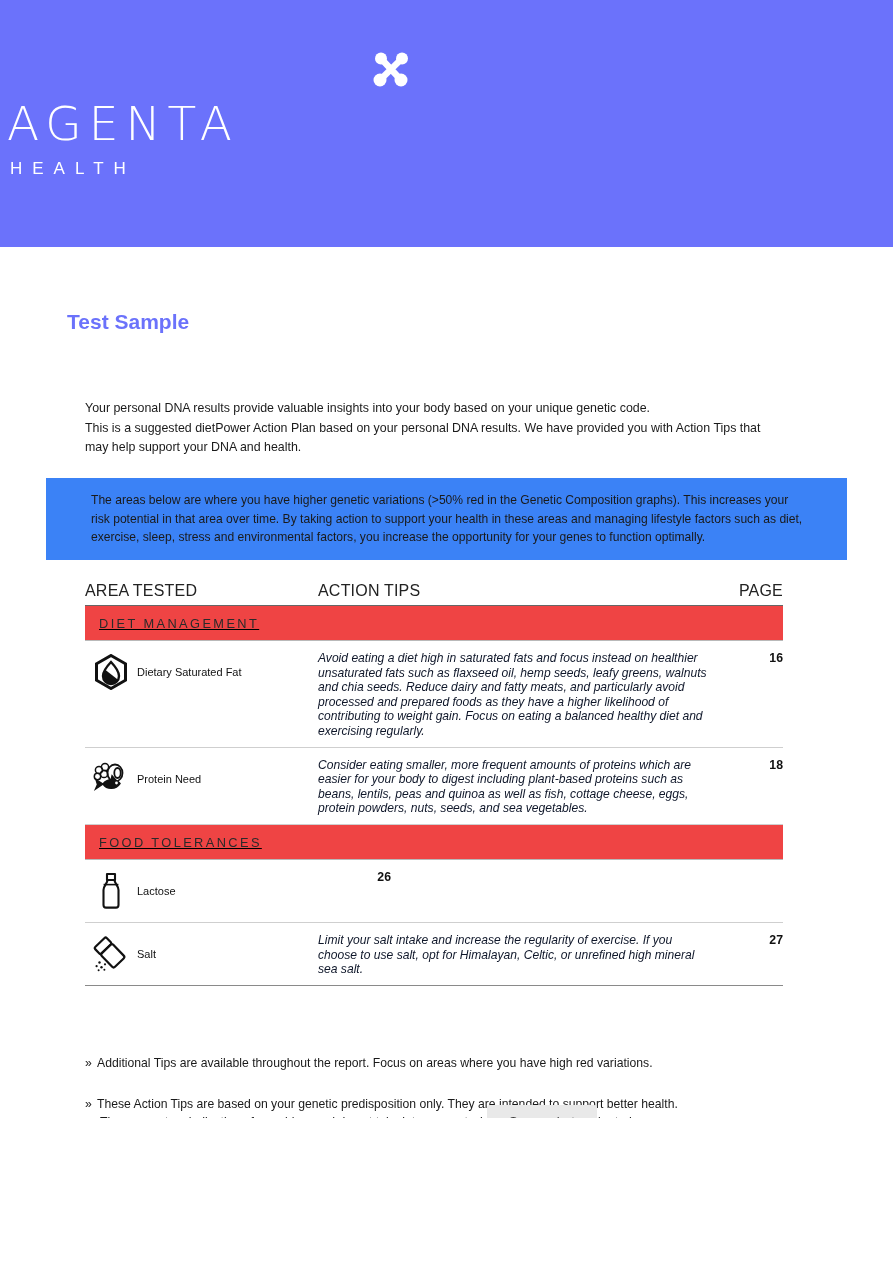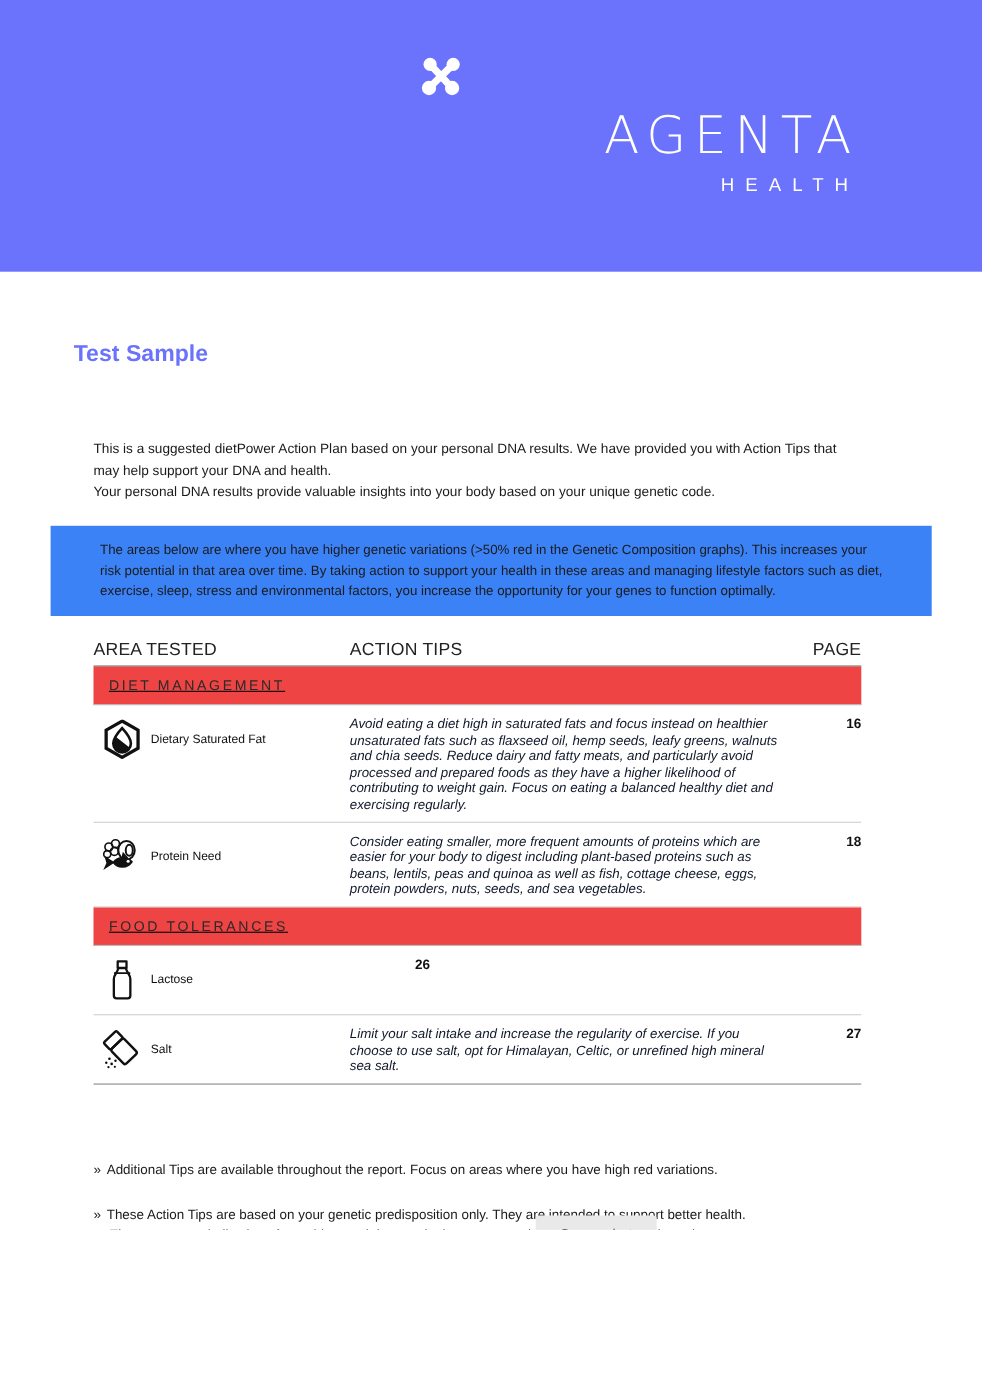--- a/index.html
+++ b/index.html
@@ -24,22 +24,21 @@
     position: absolute;
     top: 0; left: 0;
     width: 893px;
     height: 247px;
     background: #6b72fb;
   }
   .logo-wrap {
     position: absolute;
     top: 50px; left: 0;
     width: 781px;
-    text-align: right;
-    padding-left: 21px;
+    text-align: left;
   }
   .logo-mark {
     display: block;
     margin: 0 auto 8px auto;
     width: 42px;
     height: 42px;
   }
   .logo-word {
     font-size: 47px;
     letter-spacing: 7px;
@@ -233,22 +232,22 @@
         <path d="M11 8.5 L31 30 M32 8.5 L10 30" stroke="#ffffff" stroke-width="6.5" stroke-linecap="round"></path>
       </svg>
       <div class="logo-word">AGENTA</div>
       <div class="logo-sub">HEALTH</div>
     </div>
   </div>
 
   <h1 class="doc-title">Test Sample</h1>
 
   <div class="intro">
+    <div>Your personal DNA results provide valuable insights into your body based on your unique genetic code.</div>
     <div>This is a suggested dietPower Action Plan based on your personal DNA results. We have provided you with Action Tips that may help support your DNA and health.</div>
-    <div>Your personal DNA results provide valuable insights into your body based on your unique genetic code.</div>
   </div>
 
   <div class="notice">
     <p>The areas below are where you have higher genetic variations (&gt;50% red in the Genetic Composition graphs). This increases your risk potential in that area over time. By taking action to support your health in these areas and managing lifestyle factors such as diet, exercise, sleep, stress and environmental factors, you increase the opportunity for your genes to function optimally.</p>
   </div>
 
   <div class="tbl">
 
     <div class="tbl-head">
       <span class="col-area">AREA TESTED</span>

